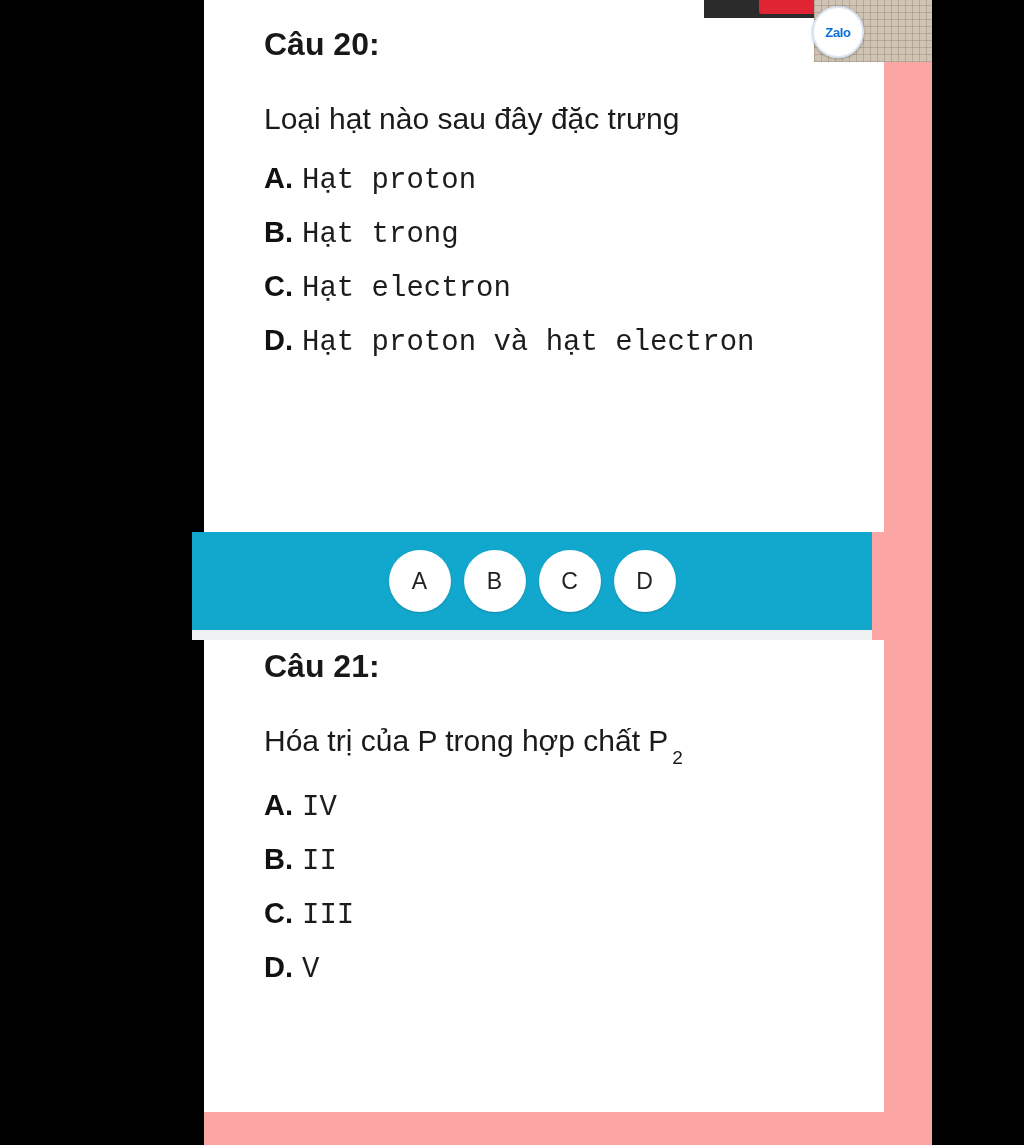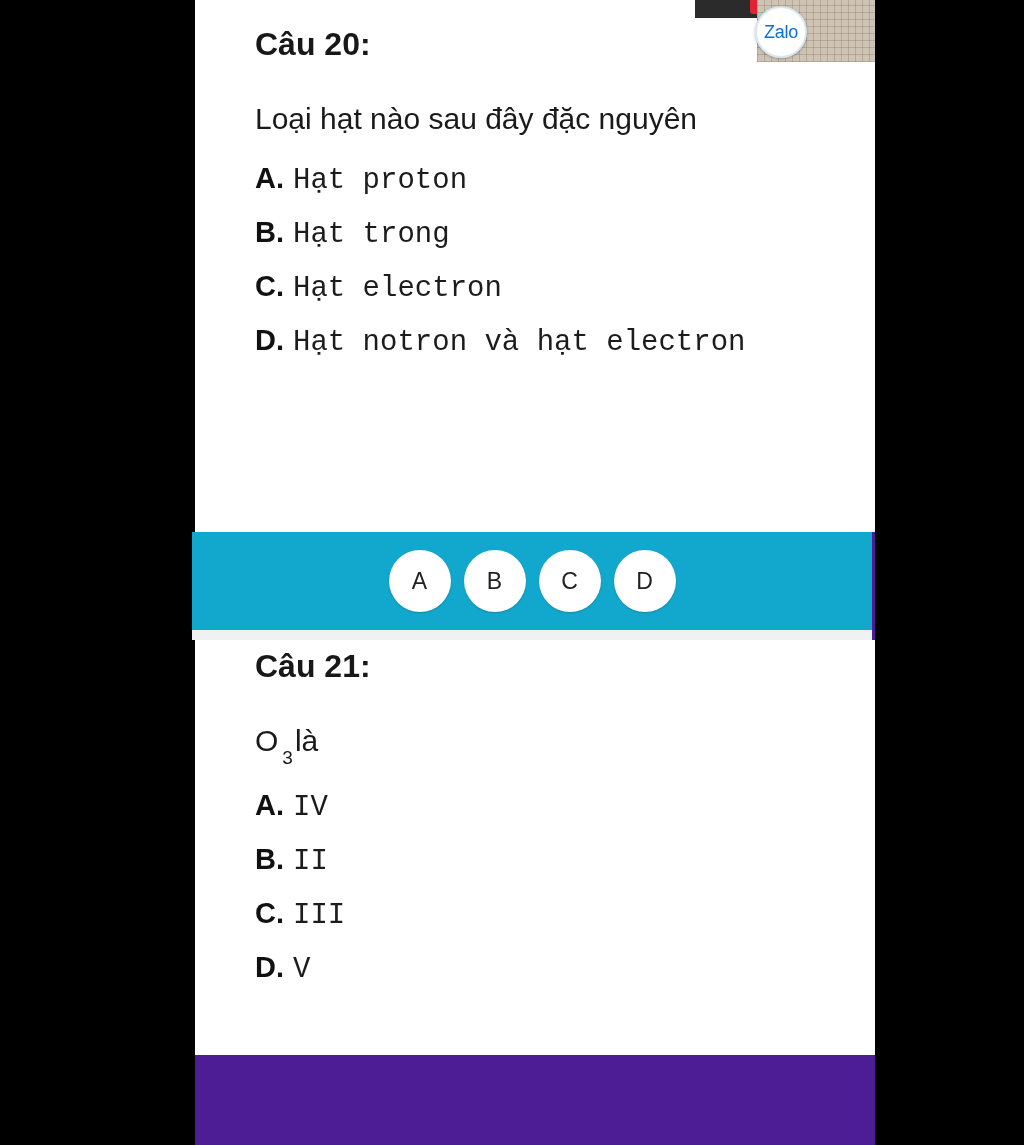--- a/index.html
+++ b/index.html
@@ -14,26 +14,27 @@
     overflow: hidden;
   }
   .screen {
     position: relative;
     width: 1024px;
     height: 1145px;
     background: #000000;
   }
   .phone-column {
     position: absolute;
-    left: 195px;
+    left: 204px;
     top: 0;
     width: 680px;
     height: 1145px;
-    background: #4c1d95;
+    background: #fca5a5;
     overflow: hidden;
+    padding-left: 48px;
   }
   
   .top-strip {
     position: absolute;
     left: 0;
     top: 0;
     width: 680px;
     height: 18px;
     background: #ffffff;
   }
@@ -71,37 +72,37 @@
     top: 6px;
     width: 48px;
     height: 48px;
     border-radius: 50%;
     background: #ffffff;
     border: 2px solid #d9e6f2;
     box-shadow: 0 1px 3px rgba(0,0,0,.25);
     display: flex;
     align-items: center;
     justify-content: center;
-    font-size: 18px;
-    font-weight: normal;
+    font-size: 13px;
+    font-weight: bold;
     color: #0a6fd8;
     letter-spacing: -0.3px;
   }
 
   
   .question-block {
     position: absolute;
     left: 0;
     width: 680px;
     background: #ffffff;
     box-sizing: border-box;
     padding: 0 60px;
   }
   #q20-block { top: 18px; height: 514px; }
-  #q21-block { top: 640px; height: 415px; }
+  #q21-block { top: 640px; height: 472px; }
 
   .q-title {
     font-size: 32px;
     font-weight: bold;
     color: #181818;
     line-height: 1;
     padding-top: 10px;
     margin: 0;
   }
   .q-stem {
@@ -180,45 +181,45 @@
 
   <div class="phone-column">
 
     <div class="top-strip">
       <div class="top-banner"></div>
       <div class="top-banner-red"></div>
     </div>
 
     <div class="question-block" id="q20-block">
       <div class="q-title">Câu 20:</div>
-      <div class="q-stem q-stem-line">Loại hạt nào sau đây đặc nguyên</div>
+      <div class="q-stem q-stem-line">Loại hạt nào sau đây đặc trưng</div>
       <div class="answers">
         <div class="answer-row">
           <span class="answer-letter">A.</span>
           <span class="answer-text">Hạt proton</span>
         </div>
         <div class="answer-row">
           <span class="answer-letter">B.</span>
           <span class="answer-text">Hạt trong</span>
         </div>
         <div class="answer-row">
           <span class="answer-letter">C.</span>
           <span class="answer-text">Hạt electron</span>
         </div>
         <div class="answer-row">
           <span class="answer-letter">D.</span>
-          <span class="answer-text">Hạt notron và hạt electron</span>
+          <span class="answer-text">Hạt proton và hạt electron</span>
         </div>
       </div>
     </div>
 
     <div class="question-block" id="q21-block">
       <div class="q-title">Câu 21:</div>
       <div class="q-stem q-stem-line">
-        <span>O</span><span class="sub">3</span><span>là</span>
+        <span>Hóa trị của P trong hợp chất P</span><span class="sub">2</span>
       </div>
       <div class="answers">
         <div class="answer-row">
           <span class="answer-letter">A.</span>
           <span class="answer-text">IV</span>
         </div>
         <div class="answer-row">
           <span class="answer-letter">B.</span>
           <span class="answer-text">II</span>
         </div>

